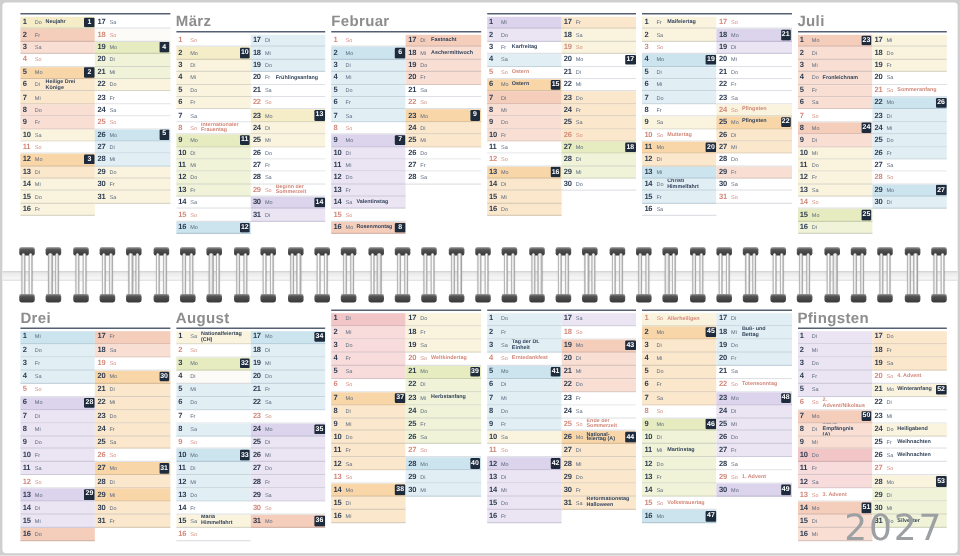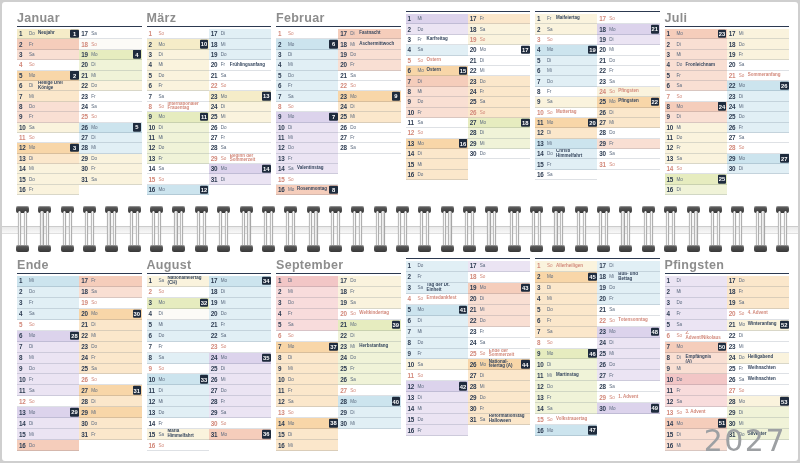--- a/index.html
+++ b/index.html
@@ -44,21 +44,20 @@
   .year{position:absolute;right:12px;top:421px;font-size:30px;color:#9da0a3;
         font-family:"DejaVu Sans",sans-serif;letter-spacing:1.5px}
 </style>
 </head>
 <body>
 
 <div class="stage">
   <div class="sheet">
     <div class="months months-top">
         <div class="month">
-          <div class="mtitle">Januar</div>
           <div class="mrule"></div>
           <div class="cols">
             <div class="col">
               <div class="row" style="background: rgb(245, 236, 200);">
                 <span class="num">1</span>
                 <span class="wd">Do</span>
                 <span class="hol">Neujahr</span>
                 <span class="kw">1</span>
               </div>
               <div class="row" style="background: rgb(245, 205, 187);">
@@ -1088,21 +1087,21 @@
         </div>
         <div class="loop" style="left: 773.9px;">
           <div class="cap cap-top"></div>
           <div class="wire w1"></div>
           <div class="wire w2"></div>
           <div class="cap cap-bot"></div>
         </div>
       </div>
     <div class="months months-bottom">
         <div class="month">
-          <div class="mtitle">Ende</div>
+          <div class="mtitle">Drei</div>
           <div class="mrule"></div>
           <div class="cols">
             <div class="col">
               <div class="row" style="background: rgb(204, 228, 238);">
                 <span class="num">1</span>
                 <span class="wd">Mi</span>
               </div>
               <div class="row" style="background: rgb(225, 239, 245);">
                 <span class="num">2</span>
                 <span class="wd">Do</span>
@@ -1367,21 +1366,20 @@
               </div>
               <div class="row" style="background: rgb(245, 205, 187);">
                 <span class="num">31</span>
                 <span class="wd">Mo</span>
                 <span class="kw">36</span>
               </div>
             </div>
           </div>
         </div>
         <div class="month">
-          <div class="mtitle">September</div>
           <div class="mrule"></div>
           <div class="cols">
             <div class="col">
               <div class="row" style="background: rgb(242, 198, 198);">
                 <span class="num">1</span>
                 <span class="wd">Di</span>
               </div>
               <div class="row" style="background: rgb(248, 220, 220);">
                 <span class="num">2</span>
                 <span class="wd">Mi</span>

